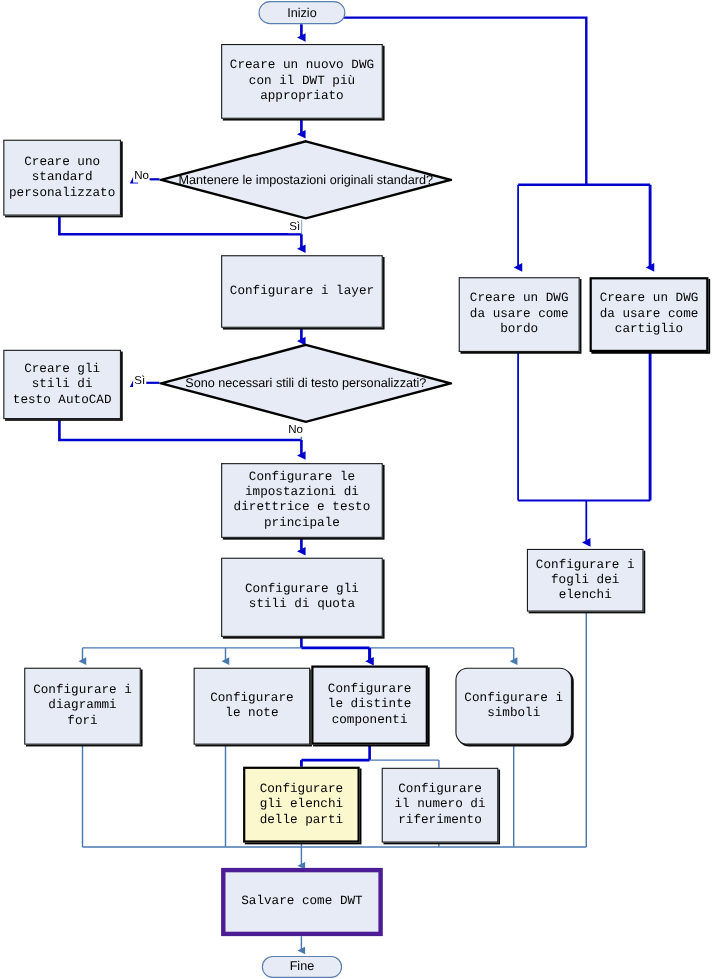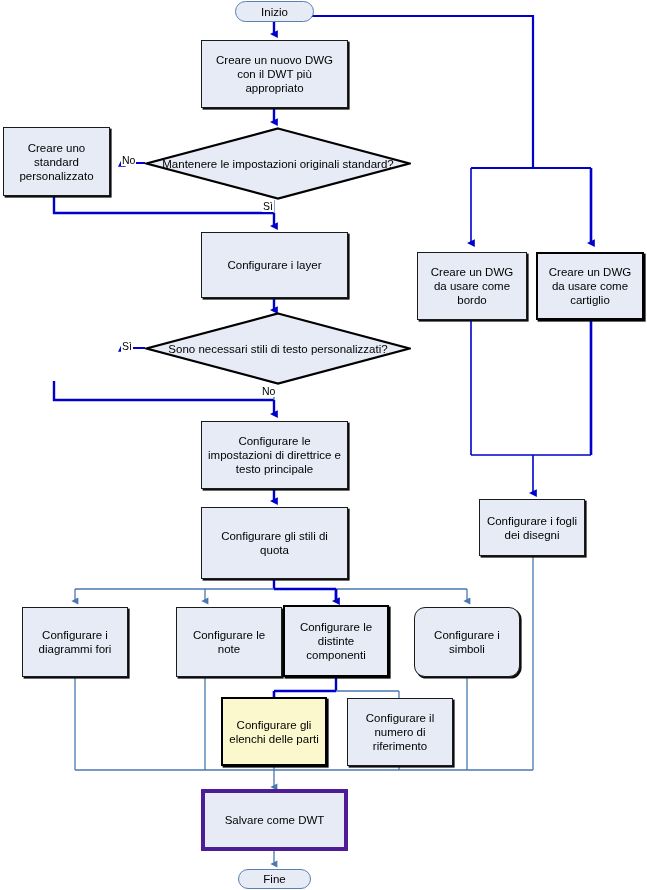--- a/index.html
+++ b/index.html
@@ -26,20 +26,21 @@
     background:#e6ebf5;
     display:flex;
     align-items:center;
     justify-content:center;
     text-align:center;
     color:#000000;
     font-size:11.5px;
     line-height:14px;
     letter-spacing:0px;
     z-index:3;
+    font-family:Liberation Mono, monospace;
   }
   .node.proc{
     border:1px solid #1b1b1b;
     box-shadow:1.6px 1.6px 0 0 #0c0c0c;
   }
   .node.proc-thick{
     border:2px solid #000000;
     box-shadow:1.6px 1.6px 0 0 #000000;
   }
   .node.proc-light{
@@ -196,20 +197,23 @@
     <span class="lbl">Configurare i layer</span>
   </div>
 
   <div class="diamond" style="left:145px;top:312px;width:266px;height:73px;">
     <svg width="266" height="73" viewBox="0 0 266 73">
       <polygon points="133,1.5 264.5,36.5 133,71.5 1.5,36.5" fill="#e6ebf5" stroke="#000000" stroke-width="2.2"></polygon>
     </svg>
     <div class="dtext">Sono necessari stili di testo personalizzati?</div>
   </div>
 
+  <div class="node proc" style="left:3px;top:318px;width:107px;height:63px;">
+    <span class="lbl">Creare gli stili di testo AutoCAD</span>
+  </div>
 
   <div class="edge-label" style="left:121px;top:340px;">Sì</div>
   <div class="edge-label" style="left:261px;top:385px;">No</div>
 
   <div class="node proc" style="left:201px;top:421px;width:147px;height:68px;">
     <span class="lbl">Configurare le impostazioni di direttrice e testo principale</span>
   </div>
 
   <div class="node proc" style="left:201px;top:507px;width:147px;height:72px;">
     <span class="lbl">Configurare gli stili di quota</span>
@@ -241,21 +245,21 @@
 
   <div class="node proc" style="left:347px;top:698px;width:106px;height:68px;">
     <span class="lbl">Configurare il numero di riferimento</span>
   </div>
 
   <div class="node proc-thick" style="left:536px;top:252px;width:108px;height:68px;">
     <span class="lbl">Creare un DWG da usare come cartiglio</span>
   </div>
 
   <div class="node proc" style="left:479px;top:499px;width:106px;height:57px;">
-    <span class="lbl">Configurare i fogli dei disegni</span>
+    <span class="lbl">Configurare i fogli dei elenchi</span>
   </div>
 
   <div class="node proc-light" style="left:201px;top:789px;width:147px;height:62px;">
     <span class="lbl">Salvare come DWT</span>
   </div>
 
   <div class="terminator" style="left:238px;top:869px;width:73px;height:20px;">
     <span class="lbl">Fine</span>
   </div>
 

